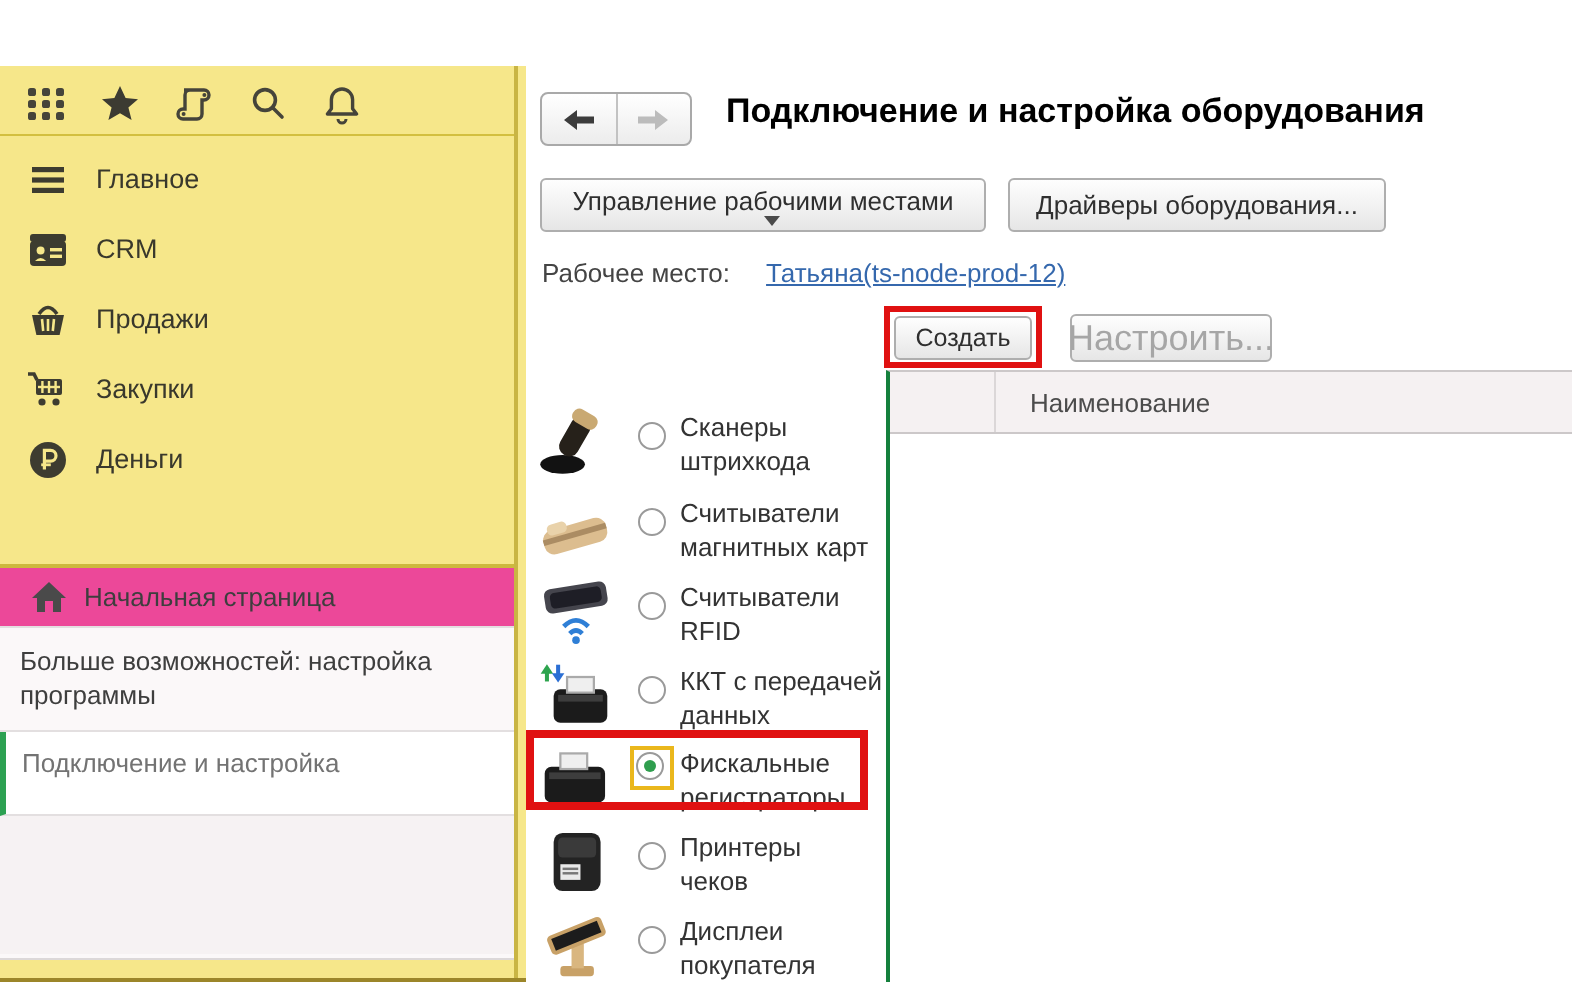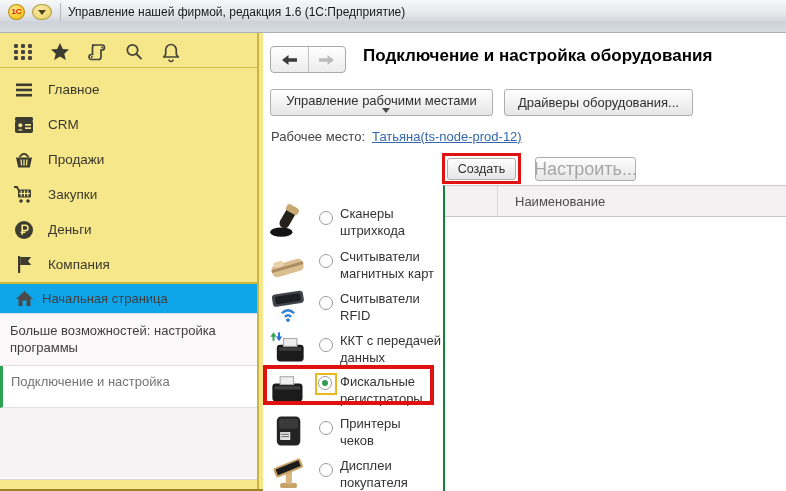--- a/index.html
+++ b/index.html
@@ -35,21 +35,21 @@
   .side-bottom-border{position:absolute;left:0;bottom:0;width:100%;height:2px;background:#9c8629;}
   .side-toolbar{position:absolute;left:12px;top:8px;height:22px;display:flex;align-items:center;}
   .side-toolbar .tool{width:22px;height:22px;margin-right:15px;display:flex;align-items:center;justify-content:center;}
   .toolbar-sep{position:absolute;left:0;top:34px;width:258px;height:1px;background:#d3bf3f;}
   .sections{position:absolute;left:0;top:39px;width:258px;}
   .section-item{height:35px;display:flex;align-items:center;padding-left:13px;cursor:default;}
   .section-item .sicon{width:21px;height:21px;margin-right:14px;display:flex;align-items:center;justify-content:center;flex:none;}
   .section-item .slabel{font-size:13.5px;color:#39382c;}
   
   .nav-block{position:absolute;left:0;top:249px;width:258px;height:198px;border-top:2px solid #cdb83e;background:#fbf8f9;border-bottom:1px solid #dcd8d9;}
-  .nav-home{height:30px;display:flex;align-items:center;padding-left:15px;border-bottom:1px solid #e3dfe0;background:#0ea5e9;}
+  .nav-home{height:30px;display:flex;align-items:center;padding-left:15px;border-bottom:1px solid #e3dfe0;background:#ec4899;}
   .nav-home .hicon{width:19px;height:17px;margin-right:8px;flex:none;}
   .nav-home .hlabel{font-size:13px;color:#3e3e3e;}
   .nav-feature{height:52px;padding:8px 10px 0 10px;border-bottom:1px solid #e3dfe0;background:#fbf8f9;}
   .nav-feature div{font-size:13px;line-height:17px;color:#3e3e3e;}
   .nav-active{height:42px;padding:7px 8px 0 8px;border-left:3px solid #2ca152;border-bottom:1px solid #e3dfe0;background:#ffffff;}
   .nav-active div{font-size:13px;line-height:17px;color:#737373;}
   .nav-filler{height:69px;background:#f6f2f3;}
   
   .main{position:absolute;left:263px;top:33px;width:523px;height:458px;background:#fff;}
   .navpair{position:absolute;left:7px;top:13px;width:76px;height:27px;border:1px solid #a9a9a9;border-radius:4px;background:linear-gradient(#ffffff,#ececec);display:flex;}
@@ -58,21 +58,21 @@
   .page-title{position:absolute;left:100px;top:13px;font-size:17px;font-weight:bold;color:#000;white-space:nowrap;}
   .cmd-btn{
     position:absolute;height:27px;border:1px solid #aeaeae;border-radius:3px;
     background:linear-gradient(#fefefe,#e6e6e6);font-size:13px;color:#2f2f2f;
     display:flex;align-items:center;justify-content:center;white-space:nowrap;padding:0 11px;flex-direction:column;
   }
   .btn-workplaces{left:7px;top:56px;width:223px;}
   .btn-workplaces .caret{width:0;height:0;border-left:4px solid transparent;border-right:4px solid transparent;border-top:5px solid #4a4a4a;margin-left:8px;}
   .btn-drivers{left:241px;top:56px;width:189px;}
   .workline{position:absolute;left:8px;top:96px;font-size:13px;color:#444;white-space:nowrap;}
-  .worklink{color:#3568ad;text-decoration:underline;margin-left:7px;cursor:pointer;}
+  .worklink{color:#3568ad;text-decoration:underline;margin-left:18px;cursor:pointer;}
   .btn-create{left:184px;top:125px;width:69px;height:22px;font-size:12.5px;padding:0;}
   .btn-configure{left:272px;top:124px;width:101px;height:24px;font-size:18px;color:#a6a6a6;padding:0;}
   .redbox1{position:absolute;left:179px;top:120px;width:79px;height:31px;border:3px solid #e01111;pointer-events:none;z-index:5;}
   .redbox2{position:absolute;left:0px;top:332px;width:171px;height:40px;border:4px solid #e01111;pointer-events:none;z-index:5;}
   .chkrow{position:absolute;left:7px;top:148px;display:flex;align-items:center;}
   .chk{width:14px;height:14px;border:1px solid #8f8f8f;background:#fff;flex:none;}
   .chklabel{font-size:13px;color:#333;margin-left:8px;white-space:nowrap;}
   .erow{position:absolute;left:6px;width:172px;height:40px;}
   .erow .eicon{position:absolute;left:0;top:1px;width:38px;height:34px;}
   .radio{position:absolute;left:50px;top:8px;width:14px;height:14px;border:1px solid #9a9a9a;border-radius:50%;background:#fff;}
@@ -86,28 +86,20 @@
   .thead{height:31px;background:#f5f1f2;border-bottom:1px solid #ccc8c9;display:flex;}
   .col-sel{width:53px;border-right:1px solid #dbd7d8;}
   .col-name{flex:1;display:flex;align-items:center;padding-left:17px;font-size:13px;color:#4c4c4c;}
   svg{display:block;}
 </style>
 </head>
 <body>
 
 <div class="window">
 
-  <div class="titlebar">
-    <div class="tb-logo">1С</div>
-    <div class="tb-menu-btn">
-        <div class="caret"></div>
-      </div>
-    <div class="tb-divider"></div>
-    <div class="tb-title">Управление нашей фирмой, редакция 1.6 (1С:Предприятие)</div>
-  </div>
 
   <div class="sidebar">
     <div class="side-toolbar">
       <div class="tool">
         <svg width="20" height="20" viewBox="0 0 20 20">
             <g fill="#45443a">
               <rect x="1" y="2" width="4" height="4" rx="1.3"></rect>
               <rect x="8" y="2" width="4" height="4" rx="1.3"></rect>
               <rect x="15" y="2" width="4" height="4" rx="1.3"></rect>
               <rect x="1" y="8" width="4" height="4" rx="1.3"></rect>
@@ -206,29 +198,20 @@
       <div class="section-item">
         <span class="sicon">
           <svg width="20" height="20" viewBox="0 0 20 20">
               <circle cx="10" cy="10" r="9" fill="#3d3c30"></circle>
               <path d="M8.2 14.8 V5.2 h3.1 a2.7 2.7 0 0 1 0 5.4 H8.2" fill="none" stroke="#f6e78a" stroke-width="1.6"></path>
               <line x1="6.6" y1="12.4" x2="11.4" y2="12.4" stroke="#f6e78a" stroke-width="1.4"></line>
             </svg>
         </span>
         <span class="slabel">Деньги</span>
       </div>
-      <div class="section-item">
-        <span class="sicon">
-          <svg width="18" height="19" viewBox="0 0 18 19">
-              <rect x="3" y="1" width="2.2" height="17" fill="#3d3c30"></rect>
-              <path d="M5.2 2 h11 l-3.2 4 3.2 4 h-11 z" fill="#3d3c30"></path>
-            </svg>
-        </span>
-        <span class="slabel">Компания</span>
-      </div>
     </div>
 
     <div class="nav-block">
       <div class="nav-home">
         <span class="hicon">
           <svg width="19" height="17" viewBox="0 0 19 17">
               <path d="M9.5 1 L18 9 H15.5 V16 H11.5 V10.5 H7.5 V16 H3.5 V9 H1 Z" fill="#4a4a4a"></path>
             </svg>
         </span>
         <span class="hlabel">Начальная страница</span>

